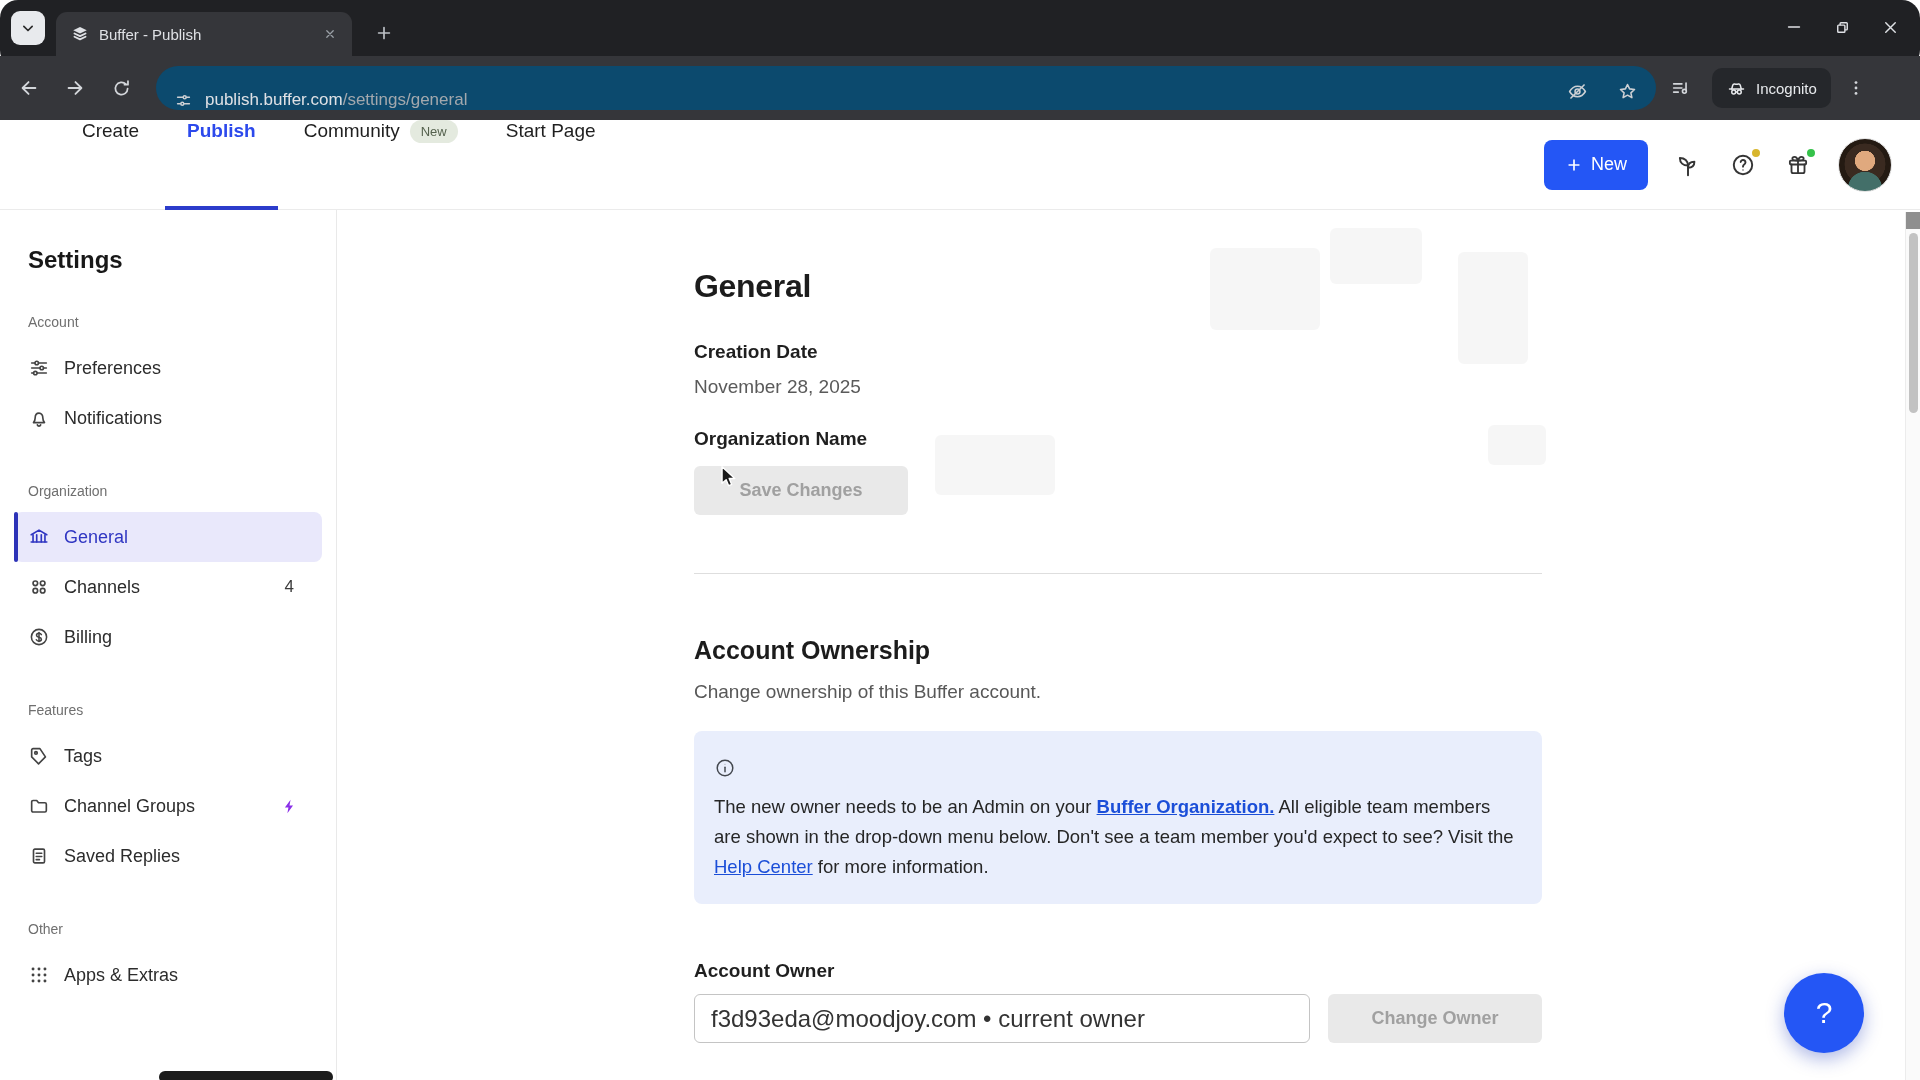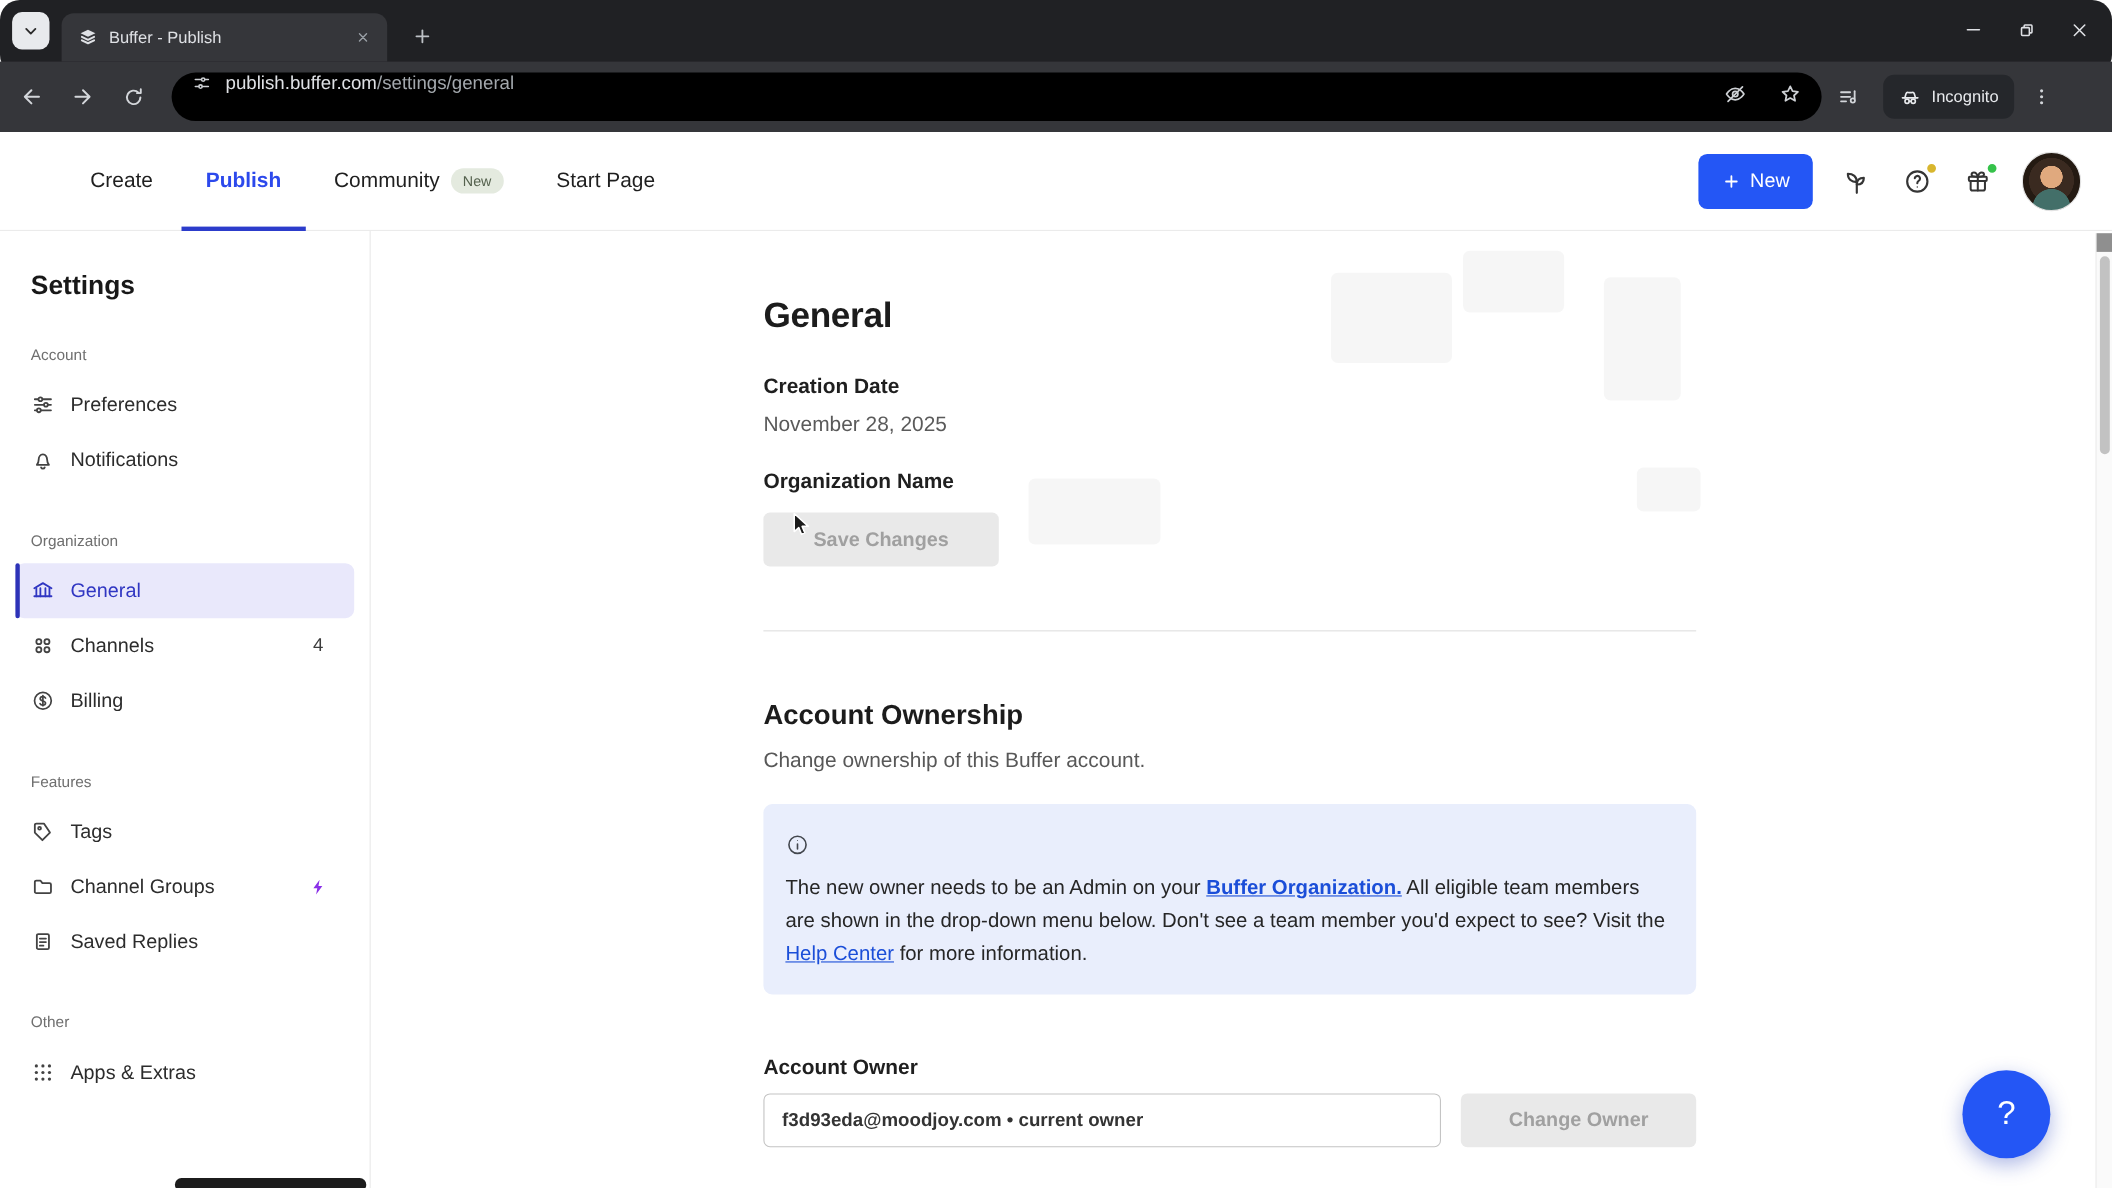--- a/index.html
+++ b/index.html
@@ -12,34 +12,34 @@
   .tab-search { position:absolute; left:11px; top:11px; width:34px; height:34px; border-radius:9px; background:#e8eaed; color:#2b2b2b; display:grid; place-items:center; cursor:pointer; }
   .tab { position:absolute; left:56px; top:12px; width:296px; height:44px; background:#35363a; border-radius:11px 11px 0 0; color:#dfe1e5; display:flex; align-items:center; gap:10px; padding:0 10px 0 15px; font-size:15px; }
   .tab-title { flex:1; white-space:nowrap; overflow:hidden; text-overflow:ellipsis; }
   .tab-close { width:24px; height:24px; border-radius:50%; display:grid; place-items:center; color:#9aa0a6; cursor:pointer; }
   .newtab { position:absolute; left:368px; top:17px; width:32px; height:32px; color:#bdc1c6; display:grid; place-items:center; cursor:pointer; }
   .win-controls { position:absolute; right:6px; top:2px; height:50px; display:flex; align-items:center; }
   .win-btn { width:48px; height:46px; display:grid; place-items:center; color:#dfe1e5; cursor:pointer; }
 
   .toolbar { position:absolute; top:56px; left:0; right:0; height:64px; background:#35363a; display:flex; align-items:center; padding:0 8px; gap:4px; }
   .tb-btn { width:42px; height:42px; border-radius:50%; display:grid; place-items:center; color:#d3d6da; flex:0 0 auto; cursor:pointer; }
-  .omnibox { flex:0 0 auto; width:1500px; height:44px; background:#000000; border-radius:22px; display:flex; align-items:flex-start; gap:12px; padding:0 10px 0 18px; margin-left:10px; cursor:text; }
+  .omnibox { flex:0 0 auto; width:1500px; height:44px; background:#0c4a6e; border-radius:22px; display:flex; align-items:flex-end; gap:12px; padding:0 10px 0 18px; margin-left:10px; cursor:text; }
   .url { font-size:17px; white-space:nowrap; }
   .url .domain { color:#dfe1e5; }
   .url .path { color:#a3a8ad; }
   .omnibox .spacer { flex:1; }
   .ob-btn { width:38px; height:38px; border-radius:50%; display:grid; place-items:center; color:#cdd0d4; cursor:pointer; }
   .incog { display:flex; align-items:center; gap:9px; background:#25272b; border-radius:10px; height:40px; padding:0 14px; color:#e8eaed; font-size:15px; margin-left:6px; flex:0 0 auto; }
 
   
   .app-header { position:absolute; top:120px; left:0; right:0; height:90px; background:#fff; border-bottom:1px solid #ebebeb; display:flex; align-items:stretch; }
   .brand { display:flex; align-items:center; gap:9px; margin-left:30px; color:#161616; }
   .brand-name { font-size:25px; font-weight:700; letter-spacing:-0.4px; }
   .nav { display:flex; align-items:stretch; margin-left:58px; }
-  .nav-item { position:relative; display:flex; align-items:center; gap:10px; padding:0 24px; font-size:19px; color:#1f1f1f; cursor:pointer; }
+  .nav-item { position:relative; display:flex; align-items:flex-start; gap:10px; padding:0 24px; font-size:19px; color:#1f1f1f; cursor:pointer; }
   .nav-item.active { color:#2c49ec; font-weight:600; }
   .nav-item.active::after { content:''; position:absolute; left:2px; right:2px; bottom:-1px; height:4px; background:#2c3ccb; }
   .badge-new { background:#e4eadf; color:#55624e; font-size:13px; padding:4px 11px; border-radius:12px; font-weight:400; }
   .hdr-right { margin-left:auto; display:flex; align-items:center; gap:25px; padding-right:28px; }
   .btn-new { display:flex; align-items:center; gap:8px; background:#2456f5; color:#fff; border:none; height:50px; padding:0 21px; border-radius:8px; font-size:18px; font-weight:500; font-family:inherit; cursor:pointer; }
   .hdr-icon { position:relative; width:30px; height:30px; display:grid; place-items:center; color:#353535; cursor:pointer; }
   .dot { position:absolute; top:-3px; right:-4px; width:12px; height:12px; border-radius:50%; border:2px solid #fff; }
   .dot-yellow { background:#d8b62e; }
   .dot-green { background:#35c24a; }
   .avatar { width:54px; height:54px; border-radius:50%; cursor:pointer; border:1px solid #e2e2e2;
@@ -66,21 +66,21 @@
   .main { position:absolute; top:210px; left:338px; right:0; bottom:0; background:#fff; overflow:hidden; }
   .content { position:absolute; left:356px; top:0; width:848px; }
   .h1 { margin-top:58px; font-size:32px; font-weight:700; color:#1c1c1c; letter-spacing:-0.3px; }
   .f-label { font-size:19px; font-weight:600; color:#1f1f1f; }
   .mt-cre { margin-top:36px; }
   .f-value { margin-top:13px; font-size:19px; color:#5a5a5a; }
   .mt-org { margin-top:30px; }
   .row { display:flex; gap:18px; margin-top:16px; align-items:center; }
   .row.owner { margin-top:12px; }
   .text-input { width:616px; height:49px; border:1px solid #8f8f8f; border-radius:6px; padding:0 16px; font-size:19px; color:#222; background:#fff; font-family:inherit; }
-  .text-input.owner { border-color:#c4c4c4; font-size:17px; color:#333;font-weight:bold; }
+  .text-input.owner { border-color:#c4c4c4; font-size:24px; color:#333; }
   .btn-disabled { flex:0 0 214px; height:49px; border-radius:6px; background:#e9e9e9; color:#a0a0a0; font-size:18px; font-weight:600; border:none; font-family:inherit; cursor:default; }
   .divider { margin-top:58px; height:1px; background:#dedede; }
   .h2 { margin-top:62px; font-size:25px; font-weight:700; color:#1c1c1c; }
   .sub { margin-top:16px; font-size:19px; color:#585858; }
   .info-box { margin-top:28px; background:#e9eefc; border-radius:8px; padding:22px 24px 22px 20px; display:flex; gap:13px;flex-direction:column; }
   .info-icon { flex:0 0 22px; color:#43474e; margin-top:4px; }
   .info-text { font-size:18.5px; line-height:30px; color:#262626; }
   .lnk { color:#1b4ed8; text-decoration:underline; cursor:pointer; }
   .lnk.bold { font-weight:700; }
   .mt-owner { margin-top:56px; }

